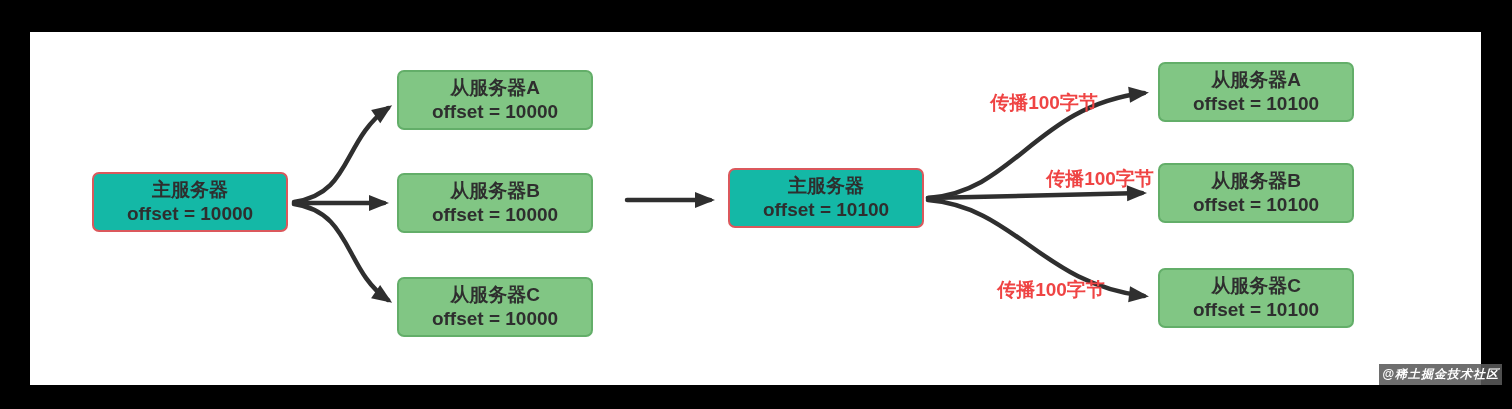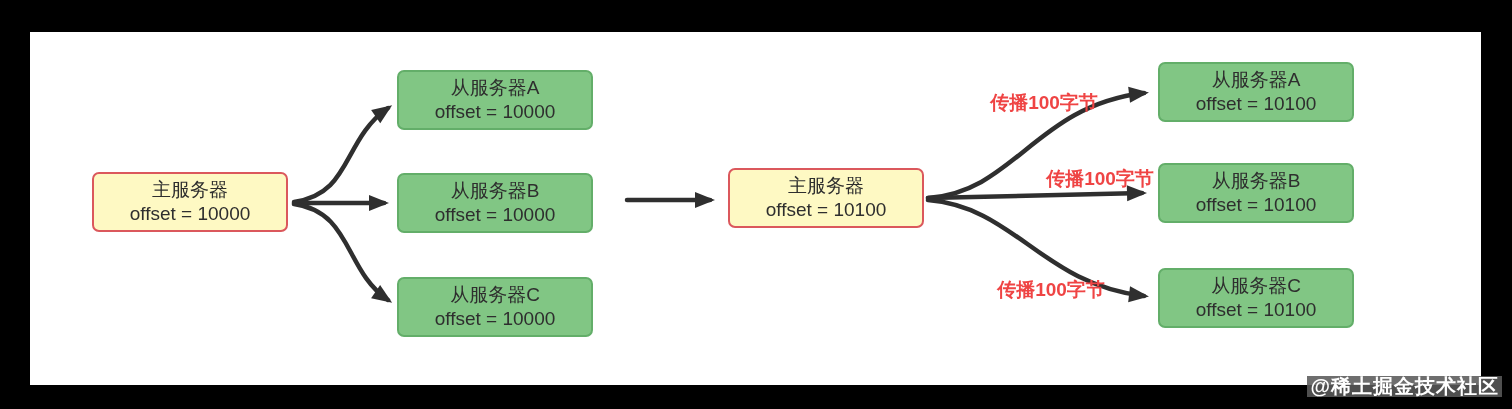--- a/index.html
+++ b/index.html
@@ -29,53 +29,54 @@
   }
   .node {
     position: absolute;
     width: 196px; height: 60px;
     border-radius: 7px;
     display: flex;
     flex-direction: column;
     justify-content: center;
     align-items: center;
     text-align: center;
-    font-weight: normal;
+    font-weight: bold;
     font-size: 19px;
     line-height: 24px;
     color: #2e2e2e;
     box-sizing: border-box;
   }
   .node.master {
-    background: #fef9c3;
+    background: #14b8a6;
     border: 2px solid #db585c;
   }
   .node.slave {
     background: #81c684;
     border: 2px solid #63ae69;
   }
   .edge-label {
     position: absolute;
     width: 160px;
     text-align: center;
     font-weight: bold;
     font-size: 19px;
     color: #ef4444;
     white-space: nowrap;
   }
   .watermark {
     position: absolute;
-    right: 10px; bottom: 12px;
+    right: 10px; bottom: 24px;
     color: #ffffff;
     background: rgba(90,90,90,0.88);
     font-weight: bold;
-    font-size: 20px;
+    font-size: 12px;
     line-height: 21px;
     padding: 0 3px;
     letter-spacing: 1px;
+    font-style: italic;
   }
 </style>
 </head>
 <body>
 
 <div class="canvas">
 
   <svg class="arrows-layer" viewBox="0 0 1451 353" xmlns="http://www.w3.org/2000/svg">
     <defs>
       <marker id="ah" markerUnits="userSpaceOnUse" markerWidth="22" markerHeight="18" refX="16" refY="9" orient="auto">

